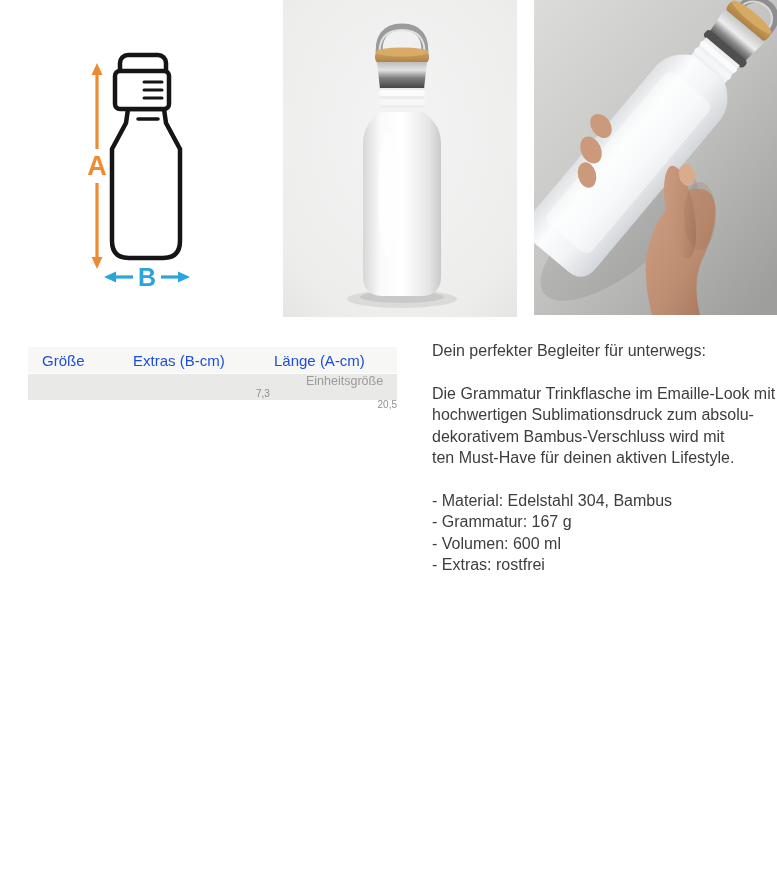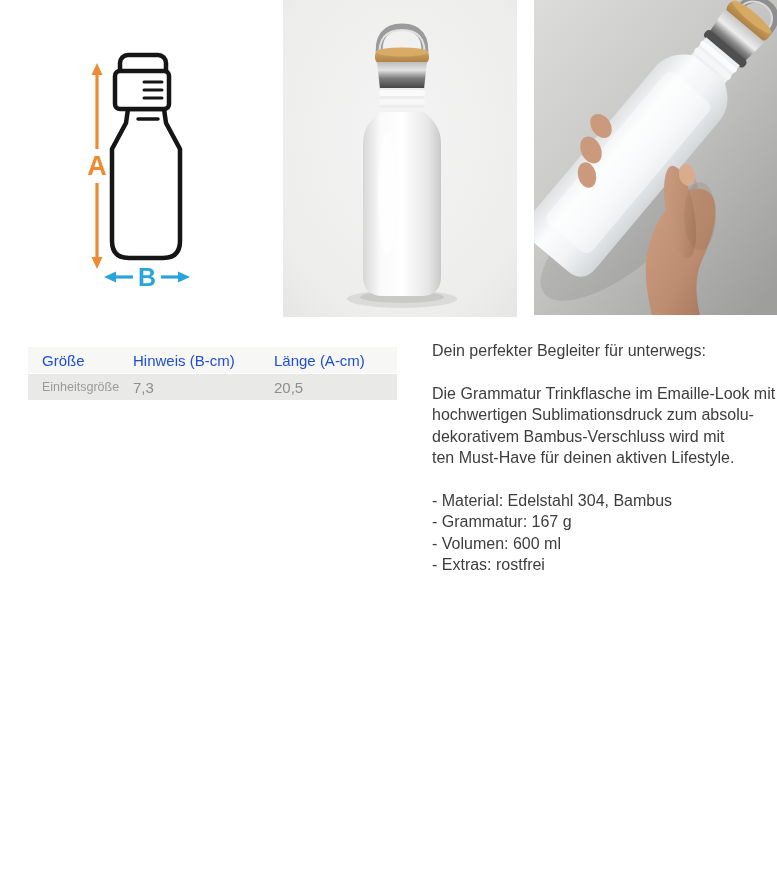--- a/index.html
+++ b/index.html
@@ -12,27 +12,27 @@
   .figure { position:absolute; }
   .fig-diagram { left:58px; top:40px; width:175px; height:260px; }
   .fig-studio  { left:283px; top:0; width:234px; height:317px; }
   .fig-hand    { left:534px; top:0; width:243px; height:315px; }
   .figure svg { display:block; width:100%; height:100%; }
 
   
   .size-table { position:absolute; left:28px; top:347px; width:369px; }
   .st-head { display:flex; align-items:center; background:#f7f7f6; height:27px;
              color:#1d4ed8; font-size:15px; border-bottom:1px solid #ffffff; }
-  .st-row  { display:flex; align-items:center; background:#e9e9e8; height:26px;
-             color:#8e8e8e; }
+  .st-row  { display:flex; align-items:flex-end; background:#e9e9e8; height:26px;
+             color:#8e8e8e;flex-direction:column; }
   .c1 { width:105px; padding-left:14px; }
   .c2 { width:141px; }
   .c3 { flex:1; }
   .st-row .c1 { font-size:12.5px; color:#9a9a9a; }
-  .st-row .c2, .st-row .c3 { font-size:15px; }
+  .st-row .c2, .st-row .c3 { font-size:10px; }
 
   
   .description { position:absolute; left:432px; top:340px; width:352px;
                  color:#3d3d3d; font-size:16px; line-height:21.4px; }
   .d-gap { height:21.4px; }
 </style>
 </head>
 <body>
 
 <div class="page">
@@ -175,21 +175,21 @@
 
       <ellipse cx="146" cy="212" rx="14" ry="47" transform="rotate(-10 146 212)" fill="url(#hSkin)"></ellipse>
       <ellipse cx="153" cy="175" rx="8" ry="11" transform="rotate(-12 153 175)" fill="#d9ac8e"></ellipse>
       <ellipse cx="166" cy="216" rx="16" ry="34" fill="#8c6248" opacity="0.18"></ellipse>
     </svg>
   </div>
 
   <div class="size-table">
     <div class="st-head">
       <div class="c1">Größe</div>
-      <div class="c2">Hinweis (B-cm)</div>
+      <div class="c2">Extras (B-cm)</div>
       <div class="c3">Länge (A-cm)</div>
     </div>
     <div class="st-row">
       <div class="c1">Einheitsgröße</div>
       <div class="c2">7,3</div>
       <div class="c3">20,5</div>
     </div>
   </div>
 
   <div class="description">

